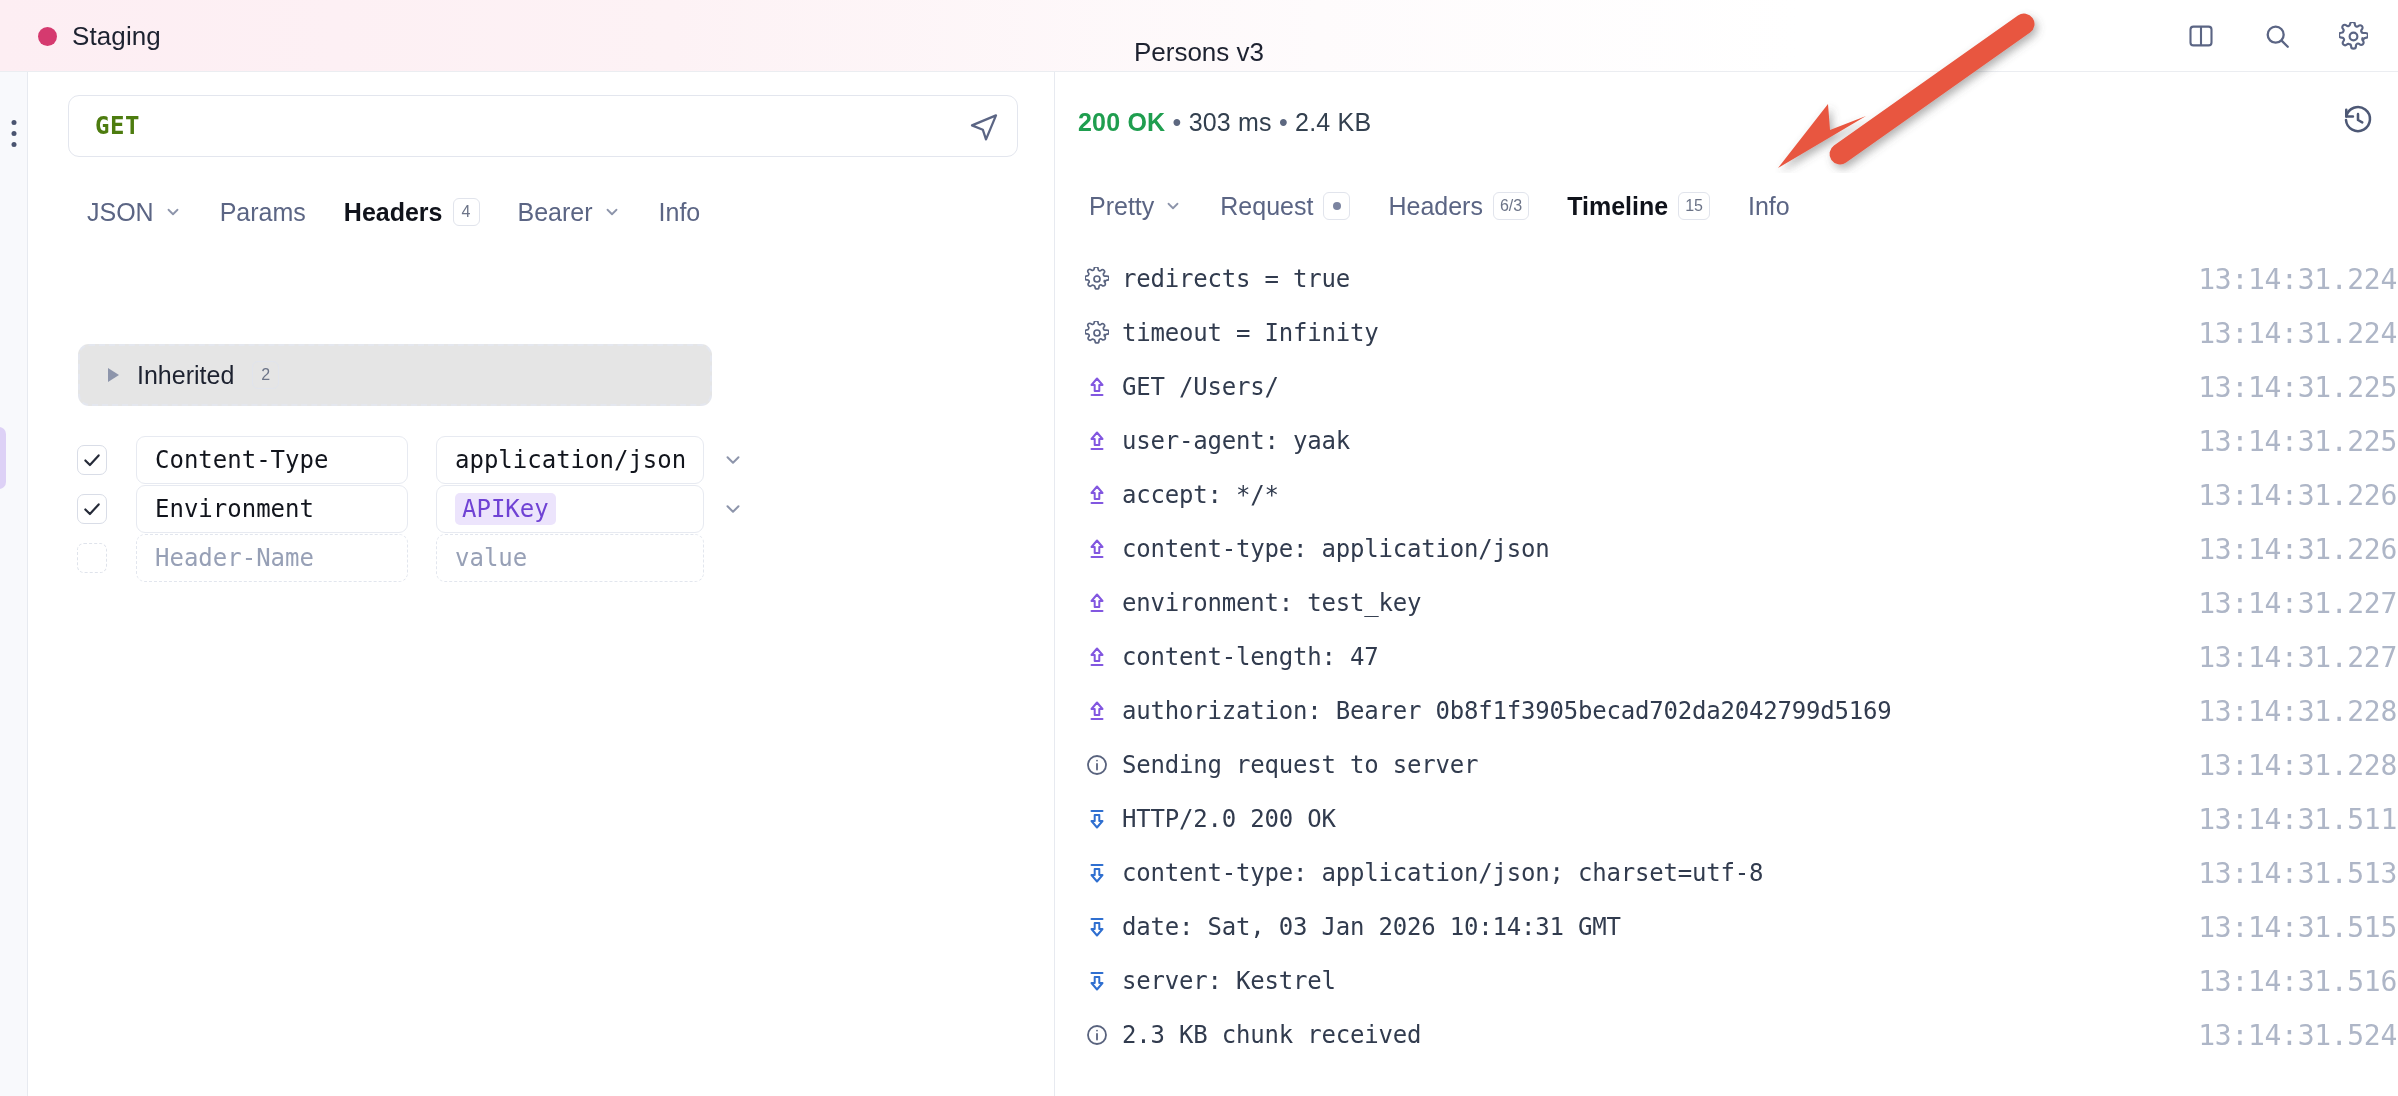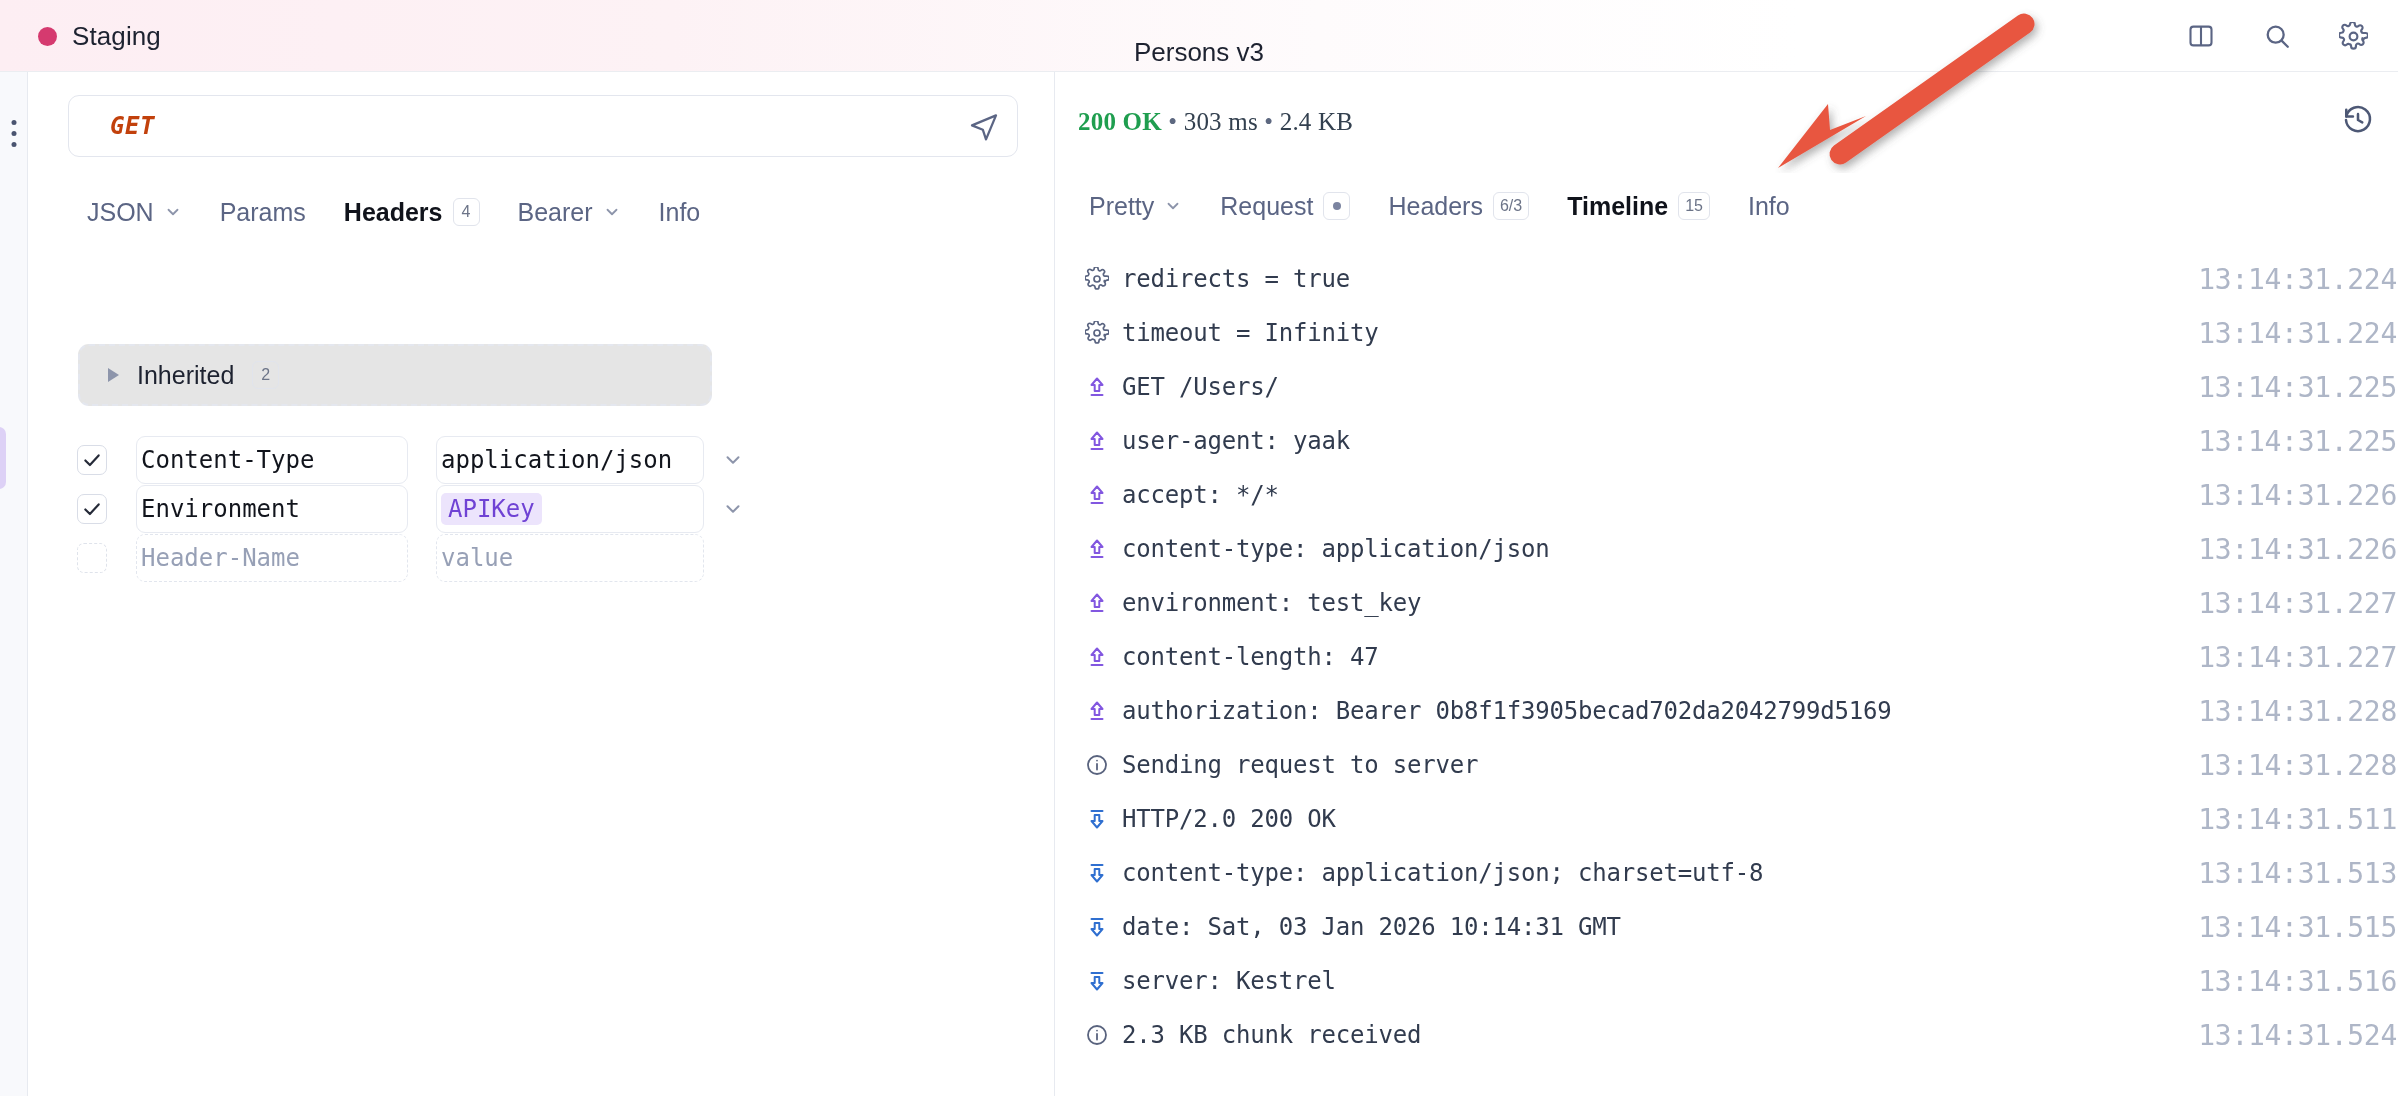--- a/index.html
+++ b/index.html
@@ -125,27 +125,26 @@
     position: absolute;
     left: 40px; top: 23px;
     width: 950px; height: 62px;
     border: 1px solid #e3e6ee;
     border-radius: 11px;
     background: #fff;
     display: flex;
     align-items: center;
   }
   .method {
-    margin-left: 41px;
+    margin-left: 26px;
     font-family: "DejaVu Sans Mono", monospace;
     font-size: 24px;
     font-weight: bold;
-    color: #c2410c;
+    color: #4d7c0f;
     letter-spacing: .5px;
-    font-style: italic;
   }
   .url-txt {
     margin-left: 14px;
     font-family: "DejaVu Sans Mono", monospace;
     font-size: 24px;
     color: #11141c;
     white-space: nowrap;
   }
   .url-txt .scheme { color: #9aa1b4; }
   .send-btn {
@@ -254,21 +253,21 @@
   }
   .cbox.dashed { border-style: dashed; border-color: #dfe3eb; }
   .cbox svg { display: block; }
 
   .cell {
     height: 48px;
     border: 1px solid #e7eaf1;
     border-radius: 9px;
     display: flex;
     align-items: center;
-    padding: 0 4px;
+    padding: 0 18px;
     font-family: "DejaVu Sans Mono", monospace;
     font-size: 24px;
     color: #11141c;
     background: #fff;
     cursor: text;
   }
   .cell.name { width: 272px; margin-left: 29px; }
   .cell.val  { width: 268px; margin-left: 28px; }
   .cell.ph { border-style: dashed; border-color: #e2e6ee; color: #97a0b6; }
   .chip {
@@ -290,21 +289,21 @@
   .res-pane {
     position: absolute;
     left: 1056px; top: 72px;
     width: 1342px;
     height: 1024px;
     background: #ffffff;
   }
   .res-status {
     position: absolute;
     left: 22px; top: 36px;
-    font-family: Liberation Serif, serif;
+    font-family: Liberation Sans, sans-serif;
     font-size: 25px;
     color: #33404f;
     letter-spacing: .2px;
   }
   .res-status .ok { color: #1f9e4f; font-weight: bold; }
   .res-status .sep { color: #5d6880; }
 
   .hist-btn {
     position: absolute;
     right: 18px; top: 26px;

